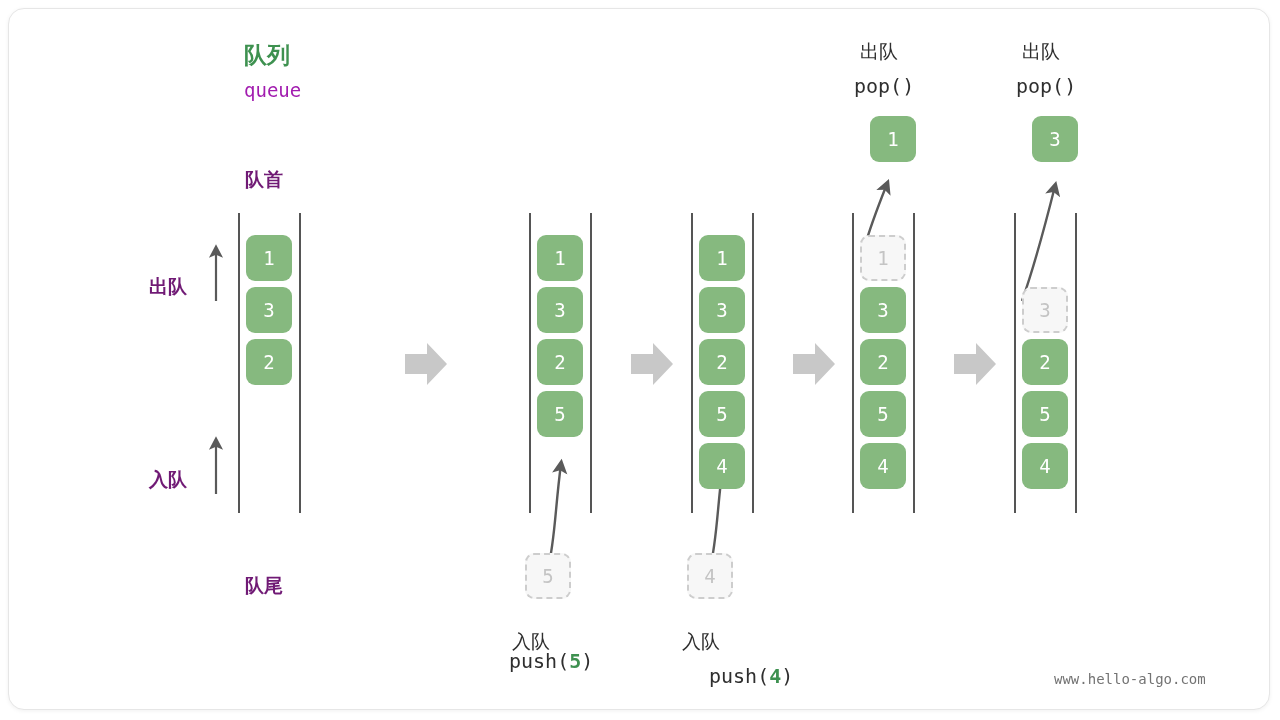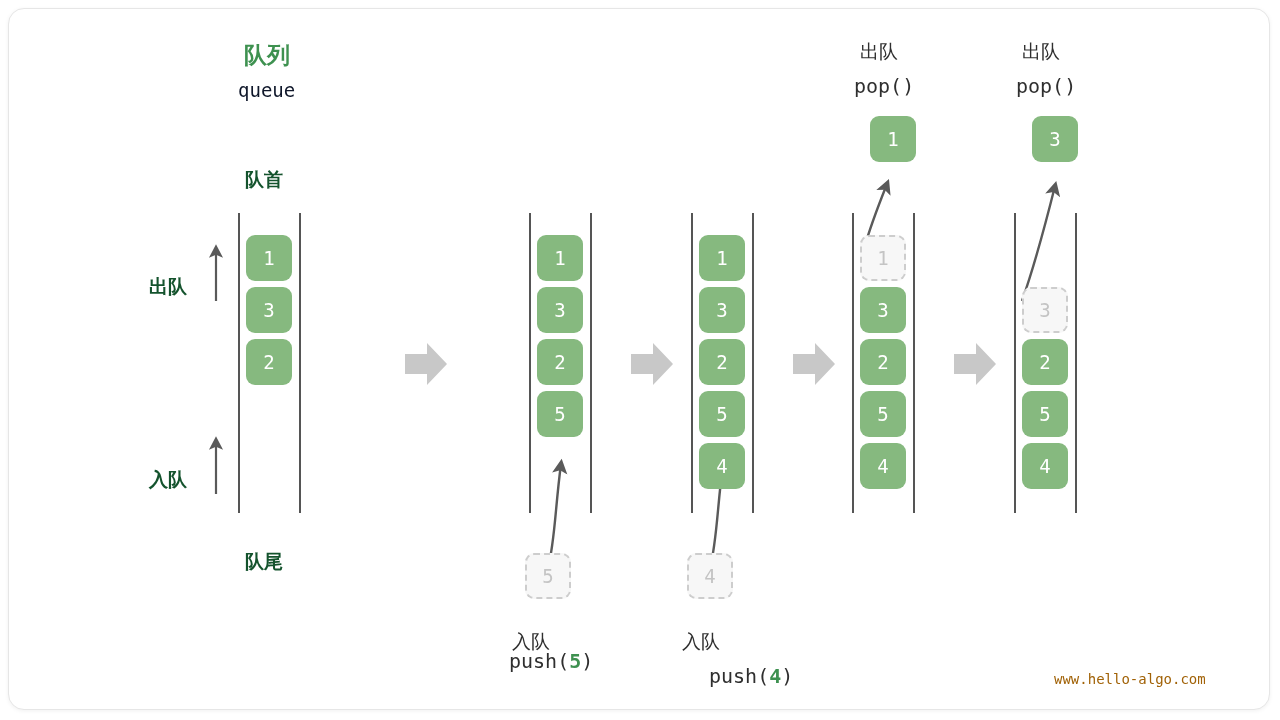--- a/index.html
+++ b/index.html
@@ -23,38 +23,39 @@
   }
   .stage{position:absolute;left:0;top:0;width:1262px;height:702px;}
 
   
   .t{position:absolute;white-space:nowrap;}
   .title-cn{
     font-size:23px;font-weight:bold;color:#3e9150;
     font-family:"DejaVu Sans","Liberation Sans",sans-serif;
   }
   .title-en{
-    font-size:19px;color:#0f172a;
+    font-size:19px;color:#a21caf;
     font-family:"DejaVu Sans Mono","Liberation Mono",monospace;
+    margin-left:6px;
   }
   .lbl-cn{
-    font-size:19px;font-weight:bold;color:#14532d;
+    font-size:19px;font-weight:bold;color:#701a75;
     font-family:"DejaVu Sans","Liberation Sans",sans-serif;
   }
   .op-cn{
     font-size:19px;color:#2f2f2f;
     font-family:"DejaVu Sans","Liberation Sans",sans-serif;
   }
   .op-code{
     font-size:20px;color:#2f2f2f;
     font-family:"DejaVu Sans Mono","Liberation Mono",monospace;
   }
   .op-code .arg{color:#3e9150;font-weight:bold;}
   .watermark{
-    font-size:14px;color:#a16207;
+    font-size:14px;color:#737373;
     font-family:"DejaVu Sans Mono","Liberation Mono",monospace;
   }
 
   
   .box{
     position:absolute;
     width:46px;height:46px;
     border-radius:9px;
     display:flex;align-items:center;justify-content:center;
     font-size:19px;
@@ -103,21 +104,21 @@
 
     <path d="M855,240 C861,218 866,205 878,175" stroke="#5a5a5a" stroke-width="2.4" fill="none" marker-end="url(#thinArrow)"></path>
 
     <path d="M1013,292 C1026,255 1034,225 1046,177" stroke="#5a5a5a" stroke-width="2.4" fill="none" marker-end="url(#thinArrow)"></path>
   </svg>
 
   <div class="t title-cn" style="left:235px;top:31px;">队列</div>
   <div class="t title-en" style="left:229px;top:70px;">queue</div>
 
   <div class="t lbl-cn" style="left:236px;top:158px;">队首</div>
-  <div class="t lbl-cn" style="left:236px;top:540px;">队尾</div>
+  <div class="t lbl-cn" style="left:236px;top:564px;">队尾</div>
 
   <div class="t lbl-cn" style="left:140px;top:265px;">出队</div>
   <div class="t lbl-cn" style="left:140px;top:458px;">入队</div>
 
   <div class="rail" style="left:229px;top:204px;height:300px;"></div>
   <div class="rail" style="left:290px;top:204px;height:300px;"></div>
   <div class="box filled" style="left:237px;top:226px;">1</div>
   <div class="box filled" style="left:237px;top:278px;">3</div>
   <div class="box filled" style="left:237px;top:330px;">2</div>
 

